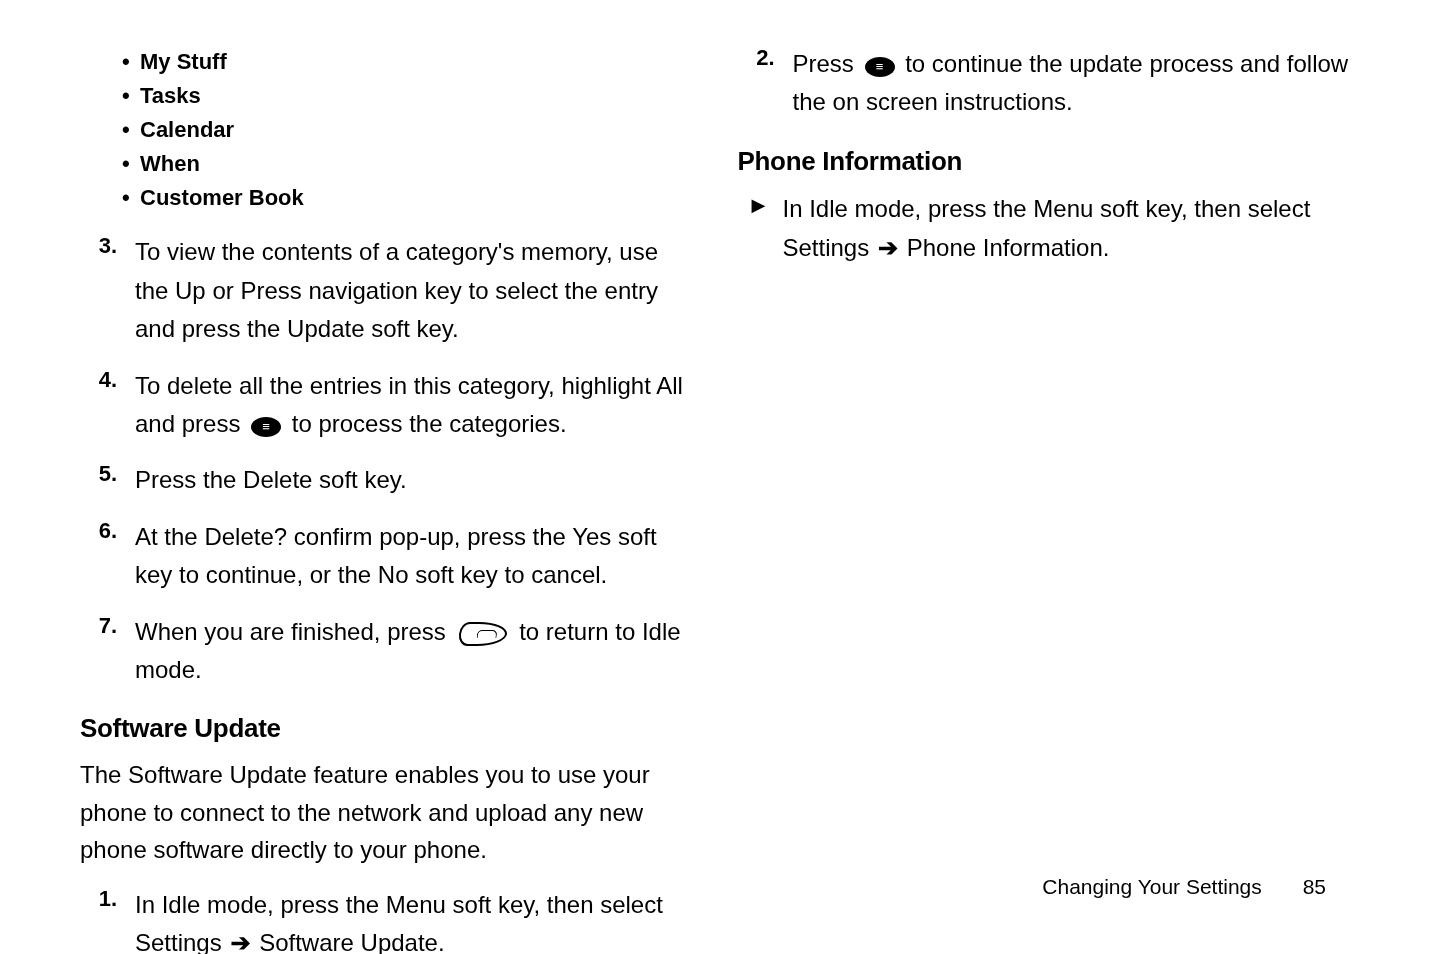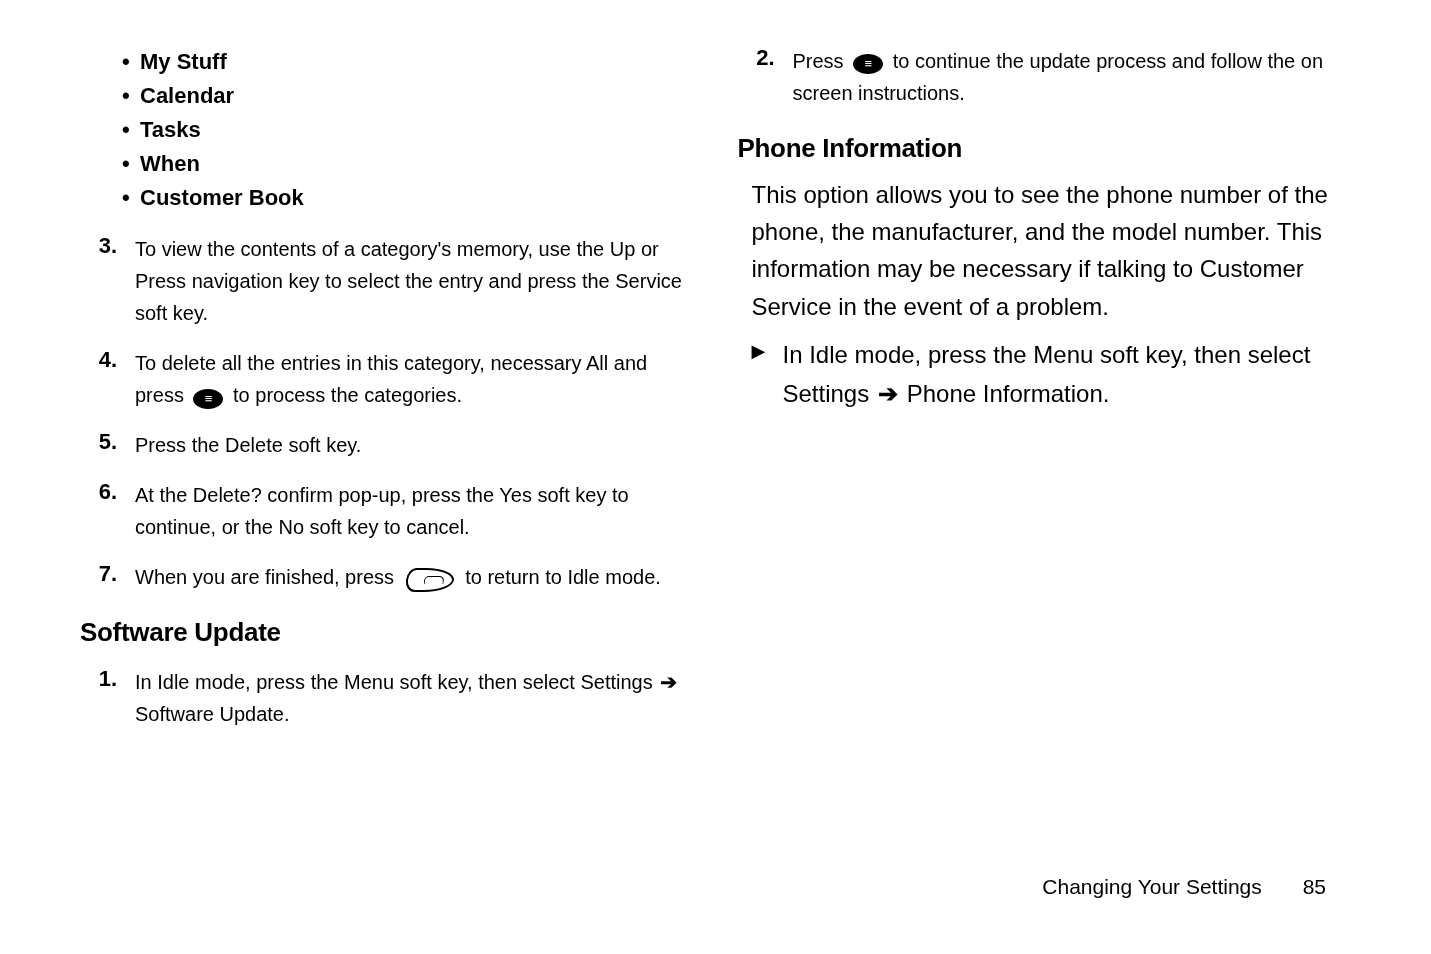--- a/index.html
+++ b/index.html
@@ -58,21 +58,21 @@
       flex: 0 0 55px;
       font-family: "Arial Narrow", Arial, sans-serif;
       font-weight: bold;
       font-size: 22px;
       font-stretch: condensed;
       text-align: right;
       padding-right: 18px;
     }
     .num-body {
       flex: 1;
-      font-size: 20px;
+      font-size: 24px;
       font-family: "Arial Narrow", Arial, sans-serif;
       font-stretch: condensed;
       line-height: 1.6;
     }
     .subhead {
       font-family: Arial, Helvetica, sans-serif;
       font-weight: 900;
       font-size: 26px;
       margin-top: 24px;
       margin-bottom: 12px;
@@ -169,37 +169,37 @@
     }
   </style>
 </head>
 <body>
 
 <div class="page-container">
   <div class="column column-left">
 
     <ul class="bullet-list">
       <li>My Stuff</li>
+      <li>Tasks</li>
       <li>Calendar</li>
-      <li>Tasks</li>
       <li>When</li>
       <li>Customer Book</li>
     </ul>
 
     <div class="num-item">
       <div class="num-label">3.</div>
       <div class="num-body">
-        <span>To view the contents of a category's memory, use the </span><span class="bold">Up</span><span> or </span><span class="bold">Press</span><span> navigation key to select the entry and press the </span><span class="bold">Service</span><span> soft key.</span>
+        <span>To view the contents of a category's memory, use the </span><span class="bold">Up</span><span> or </span><span class="bold">Press</span><span> navigation key to select the entry and press the </span><span class="bold">Update</span><span> soft key.</span>
       </div>
     </div>
 
     <div class="num-item">
       <div class="num-label">4.</div>
       <div class="num-body">
-        <span>To delete all the entries in this category, necessary </span><span class="bold">All</span><span> and press </span><span class="inline-icon dot-icon"></span><span> to process the categories.</span>
+        <span>To delete all the entries in this category, highlight </span><span class="bold">All</span><span> and press </span><span class="inline-icon dot-icon"></span><span> to process the categories.</span>
       </div>
     </div>
 
     <div class="num-item">
       <div class="num-label">5.</div>
       <div class="num-body">
         <span>Press the </span><span class="bold">Delete</span><span> soft key.</span>
       </div>
     </div>
 
@@ -212,20 +212,21 @@
 
     <div class="num-item">
       <div class="num-label">7.</div>
       <div class="num-body">
         <span>When you are finished, press </span><span class="end-key-icon"></span><span> to return to Idle mode.</span>
       </div>
     </div>
 
     <h3 class="subhead">Software Update</h3>
 
+    <p class="para">The Software Update feature enables you to use your phone to connect to the network and upload any new phone software directly to your phone.</p>
 
     <div class="num-item">
       <div class="num-label">1.</div>
       <div class="num-body">
         <span>In Idle mode, press the </span><span class="bold">Menu</span><span> soft key, then select </span><span class="bold">Settings</span><span class="arrow-right"> ➔ </span><span class="bold">Software Update</span><span>.</span>
       </div>
     </div>
 
   </div>
 
@@ -233,21 +234,20 @@
 
     <div class="num-item" style="margin-top:0">
       <div class="num-label">2.</div>
       <div class="num-body">
         <span>Press </span><span class="inline-icon dot-icon"></span><span> to continue the update process and follow the on screen instructions.</span>
       </div>
     </div>
 
     <h3 class="subhead">Phone Information</h3>
 
-    <p class="para" style="padding-left:14px">This option allows you to see the phone number of the phone, the manufacturer, and the model number. This information may be necessary if talking to Customer Service in the event of a problem.</p>
 
     <div class="tri-item">
       <div class="triangle-bullet">▶</div>
       <div class="tri-body">
         <span>In Idle mode, press the </span><span class="bold">Menu</span><span> soft key, then select </span><span class="bold">Settings</span><span class="arrow-right"> ➔ </span><span class="bold">Phone Information</span><span>.</span>
       </div>
     </div>
 
   </div>
 </div>

